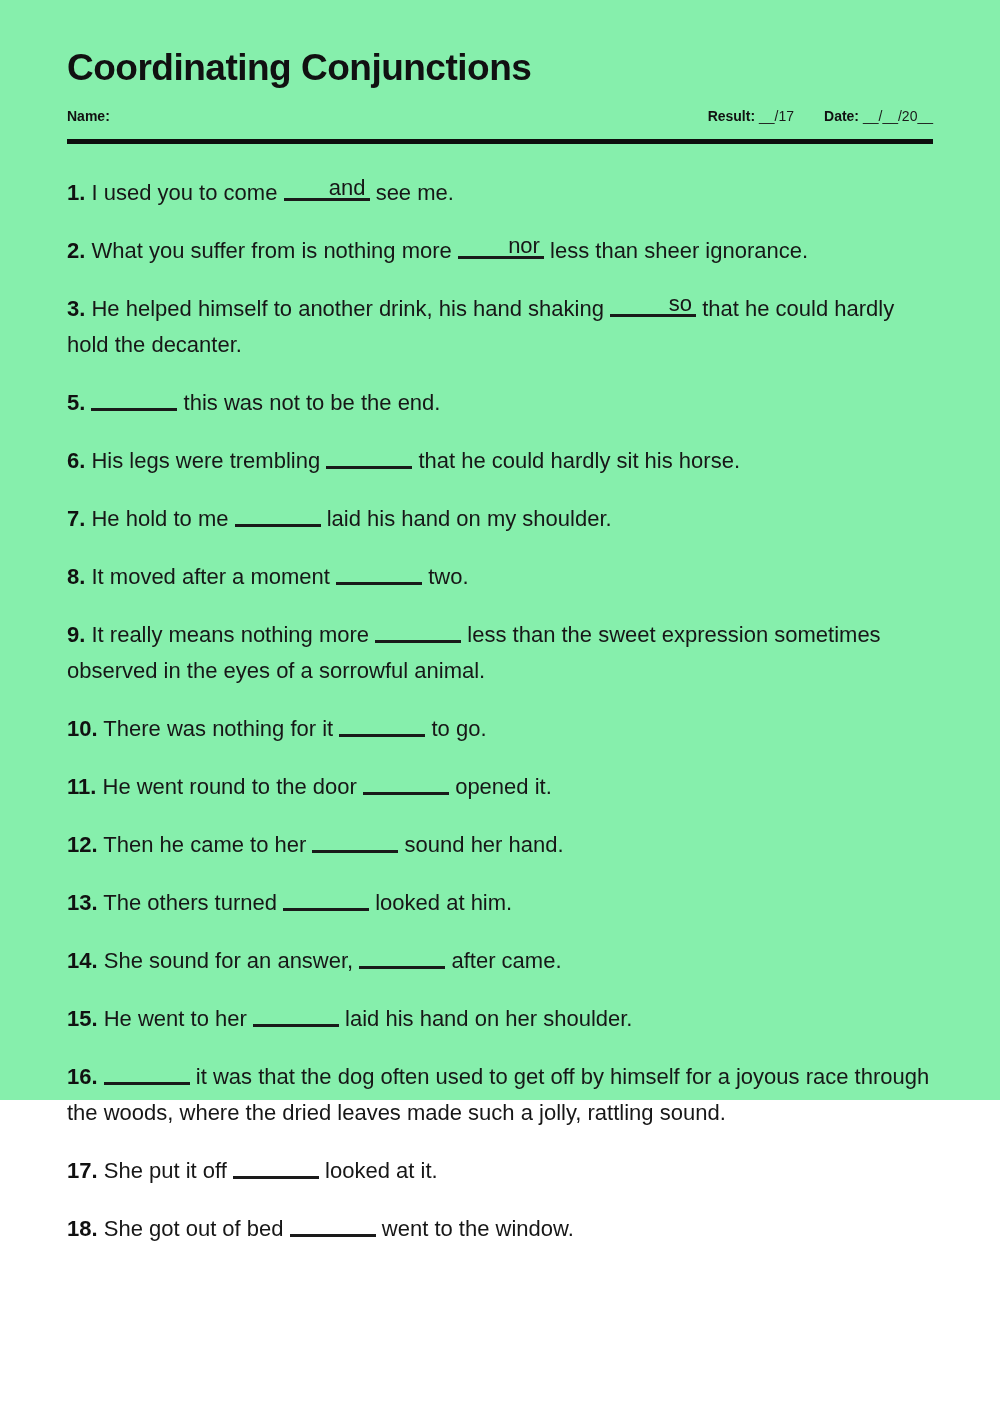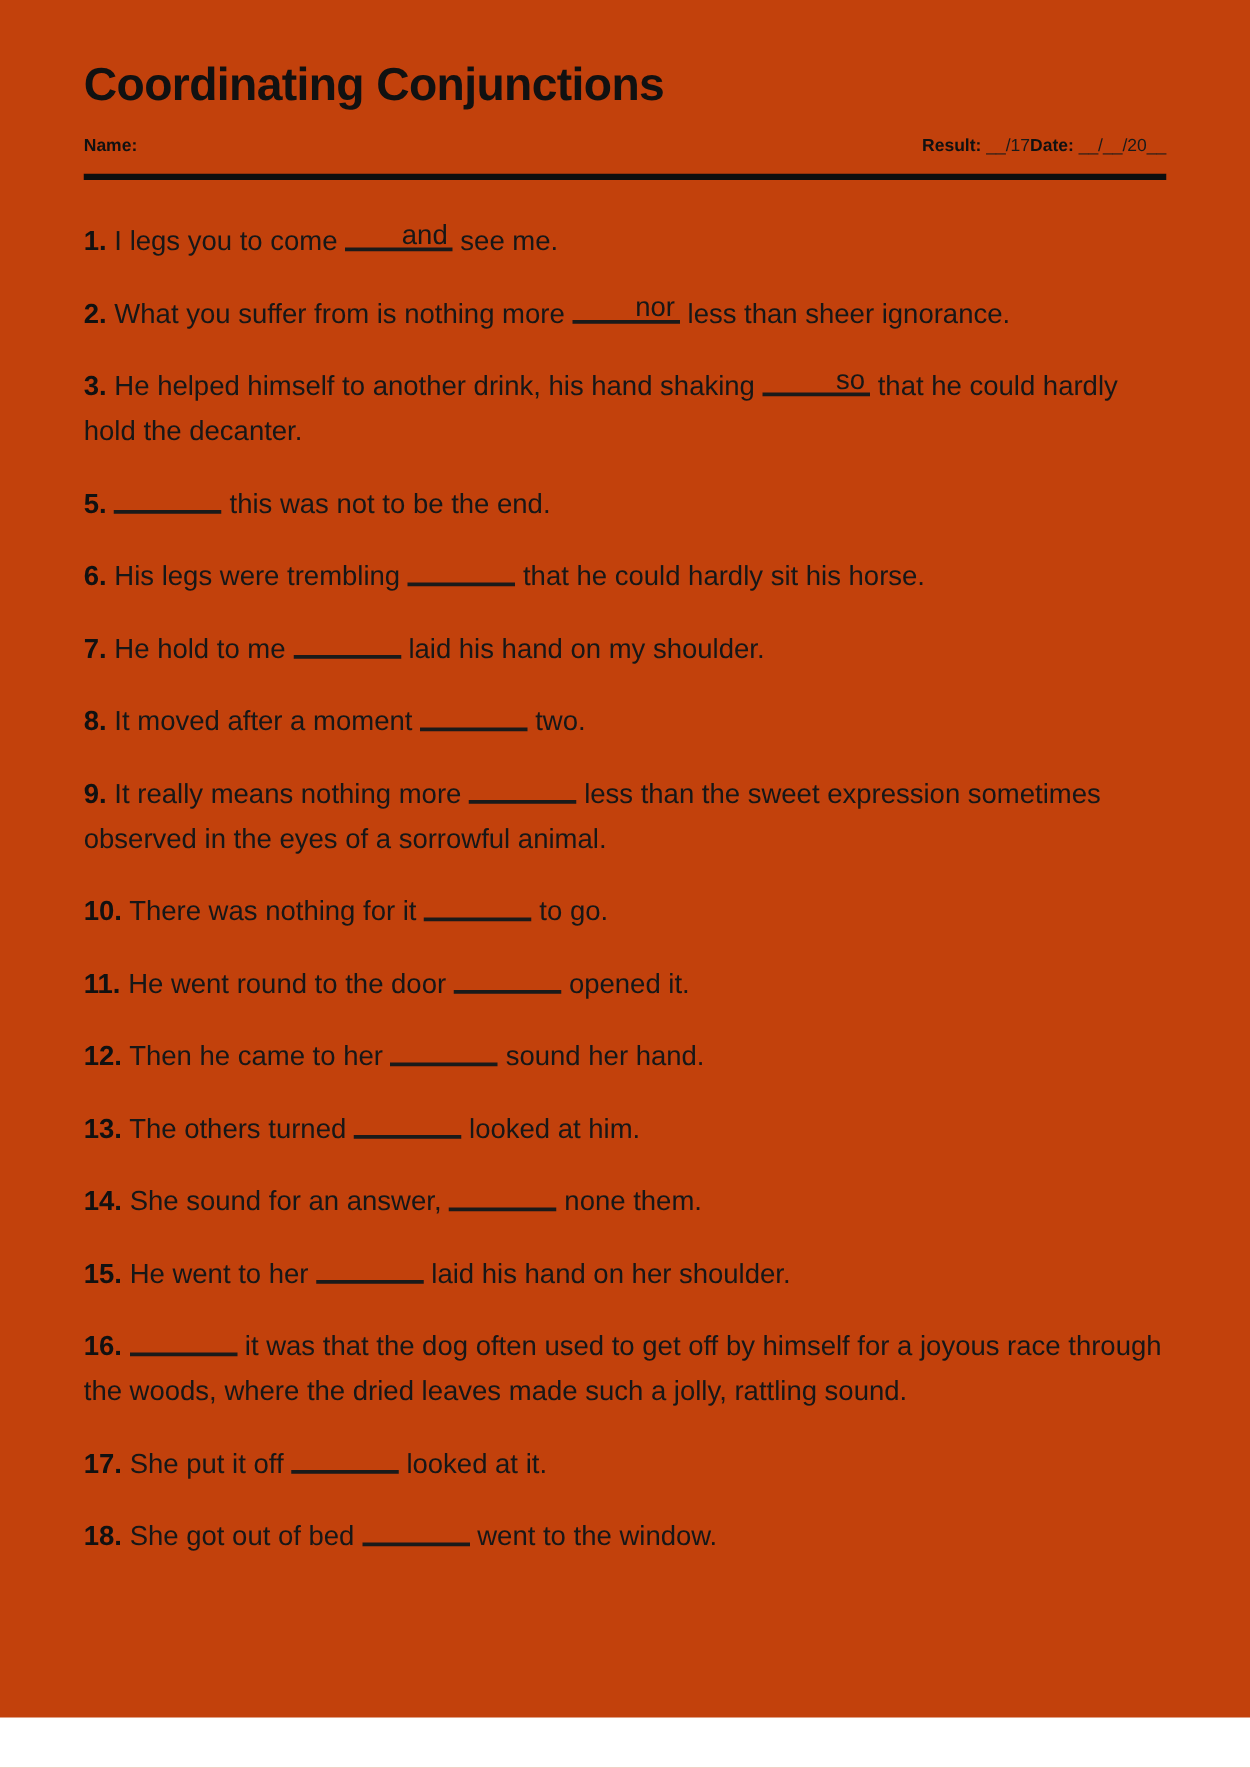--- a/index.html
+++ b/index.html
@@ -6,41 +6,41 @@
   html, body { background: #ffffff; }
   body {
     width: 1000px;
     height: 1414px;
     font-family: "Liberation Sans", sans-serif;
     color: #161616;
     overflow: hidden;
   }
   .page {
     width: 1000px;
-    height: 1374px;
+    height: 1100px;
     padding: 48px 67px 40px 67px;
-    background: #c2410c;
+    background: #86efac;
   }
   .title {
     font-size: 37px;
     font-weight: 700;
     letter-spacing: -0.5px;
     line-height: 1.1;
     color: #111;
   }
   .meta-row {
     margin-top: 15px;
     display: flex;
     justify-content: space-between;
     align-items: baseline;
     font-size: 14px;
     line-height: 24px;
   }
   .meta-label { font-weight: 700; color: #111; }
-  .meta-right { display: flex; align-items: flex-end; }
+  .meta-right { display: flex; gap: 30px; align-items: flex-end; }
   .meta-group { white-space: nowrap; }
   .meta-value { font-weight: 400; color: #1a1a1a; }
   .rule {
     margin-top: 11px;
     height: 5px;
     background: #0e0e0e;
     border: none;
   }
   .questions { margin-top: 31px; }
   .question {
@@ -76,21 +76,21 @@
       <span class="meta-group"><span class="meta-label">Result:</span> <span class="meta-value">__/17</span></span>
       <span class="meta-group"><span class="meta-label">Date:</span> <span class="meta-value">__/__/20__</span></span>
     </span>
   </div>
 
   <div class="rule"></div>
 
   <div class="questions">
 
     <p class="question"><span class="qnum">1.</span>
-      <span>I legs you to come</span>
+      <span>I used you to come</span>
       <span class="blank"><span class="answer">and</span></span>
       <span>see me.</span></p>
 
     <p class="question"><span class="qnum">2.</span>
       <span>What you suffer from is nothing more</span>
       <span class="blank"><span class="answer">nor</span></span>
       <span>less than sheer ignorance.</span></p>
 
     <p class="question"><span class="qnum">3.</span>
       <span>He helped himself to another drink, his hand shaking</span>
@@ -138,21 +138,21 @@
       <span>sound her hand.</span></p>
 
     <p class="question"><span class="qnum">13.</span>
       <span>The others turned</span>
       <span class="blank"><span class="answer"></span></span>
       <span>looked at him.</span></p>
 
     <p class="question"><span class="qnum">14.</span>
       <span>She sound for an answer,</span>
       <span class="blank"><span class="answer"></span></span>
-      <span>none them.</span></p>
+      <span>after came.</span></p>
 
     <p class="question"><span class="qnum">15.</span>
       <span>He went to her</span>
       <span class="blank"><span class="answer"></span></span>
       <span>laid his hand on her shoulder.</span></p>
 
     <p class="question"><span class="qnum">16.</span>
       <span></span><span class="blank"><span class="answer"></span></span>
       <span>it was that the dog often used to get off by himself for a joyous race through the woods, where the dried leaves made such a jolly, rattling sound.</span></p>
 

